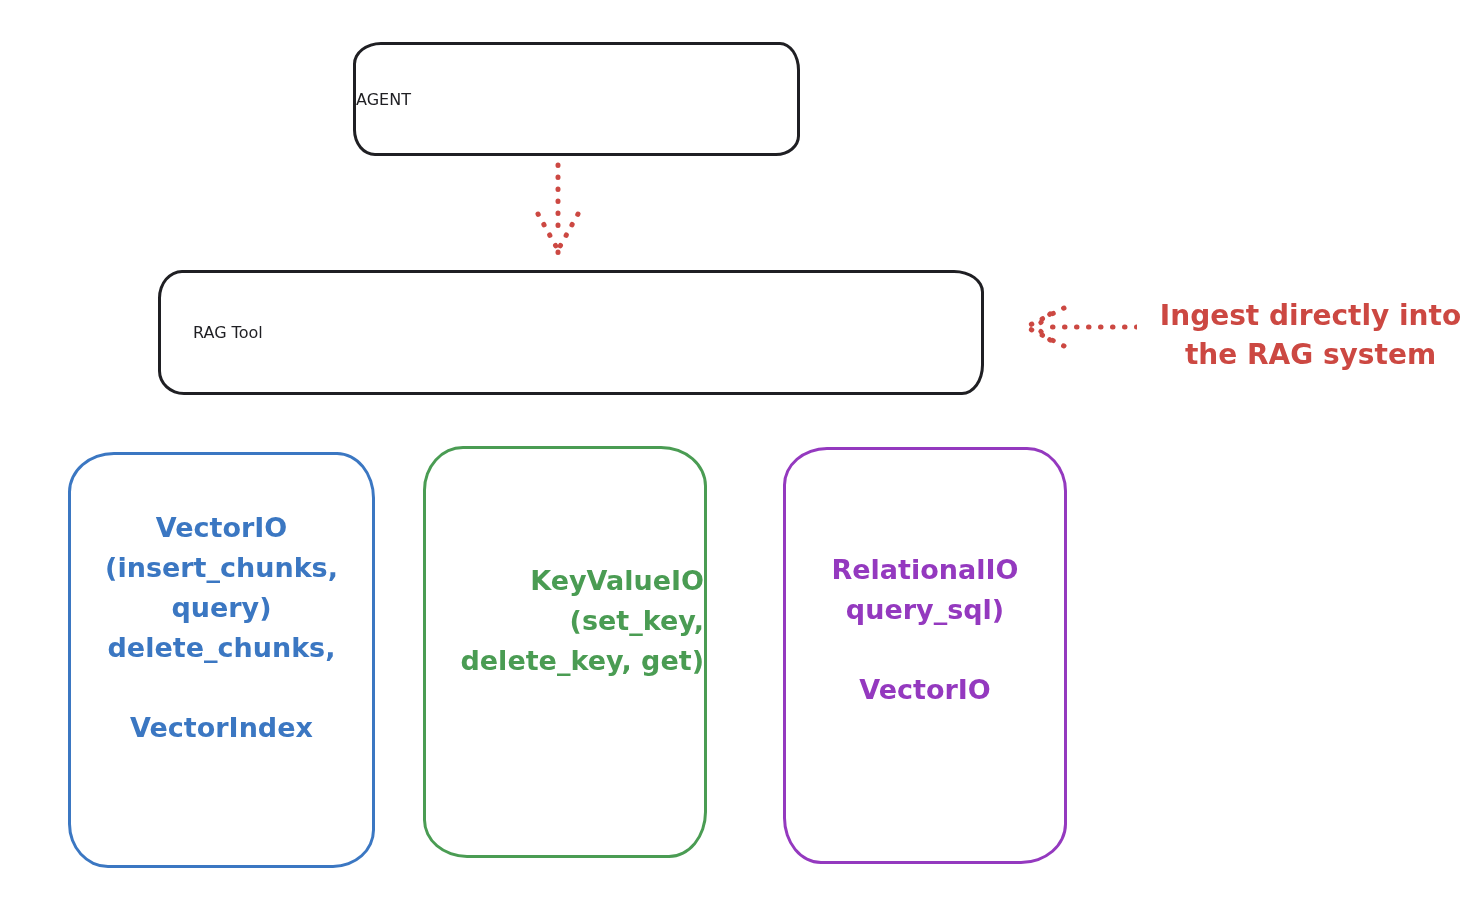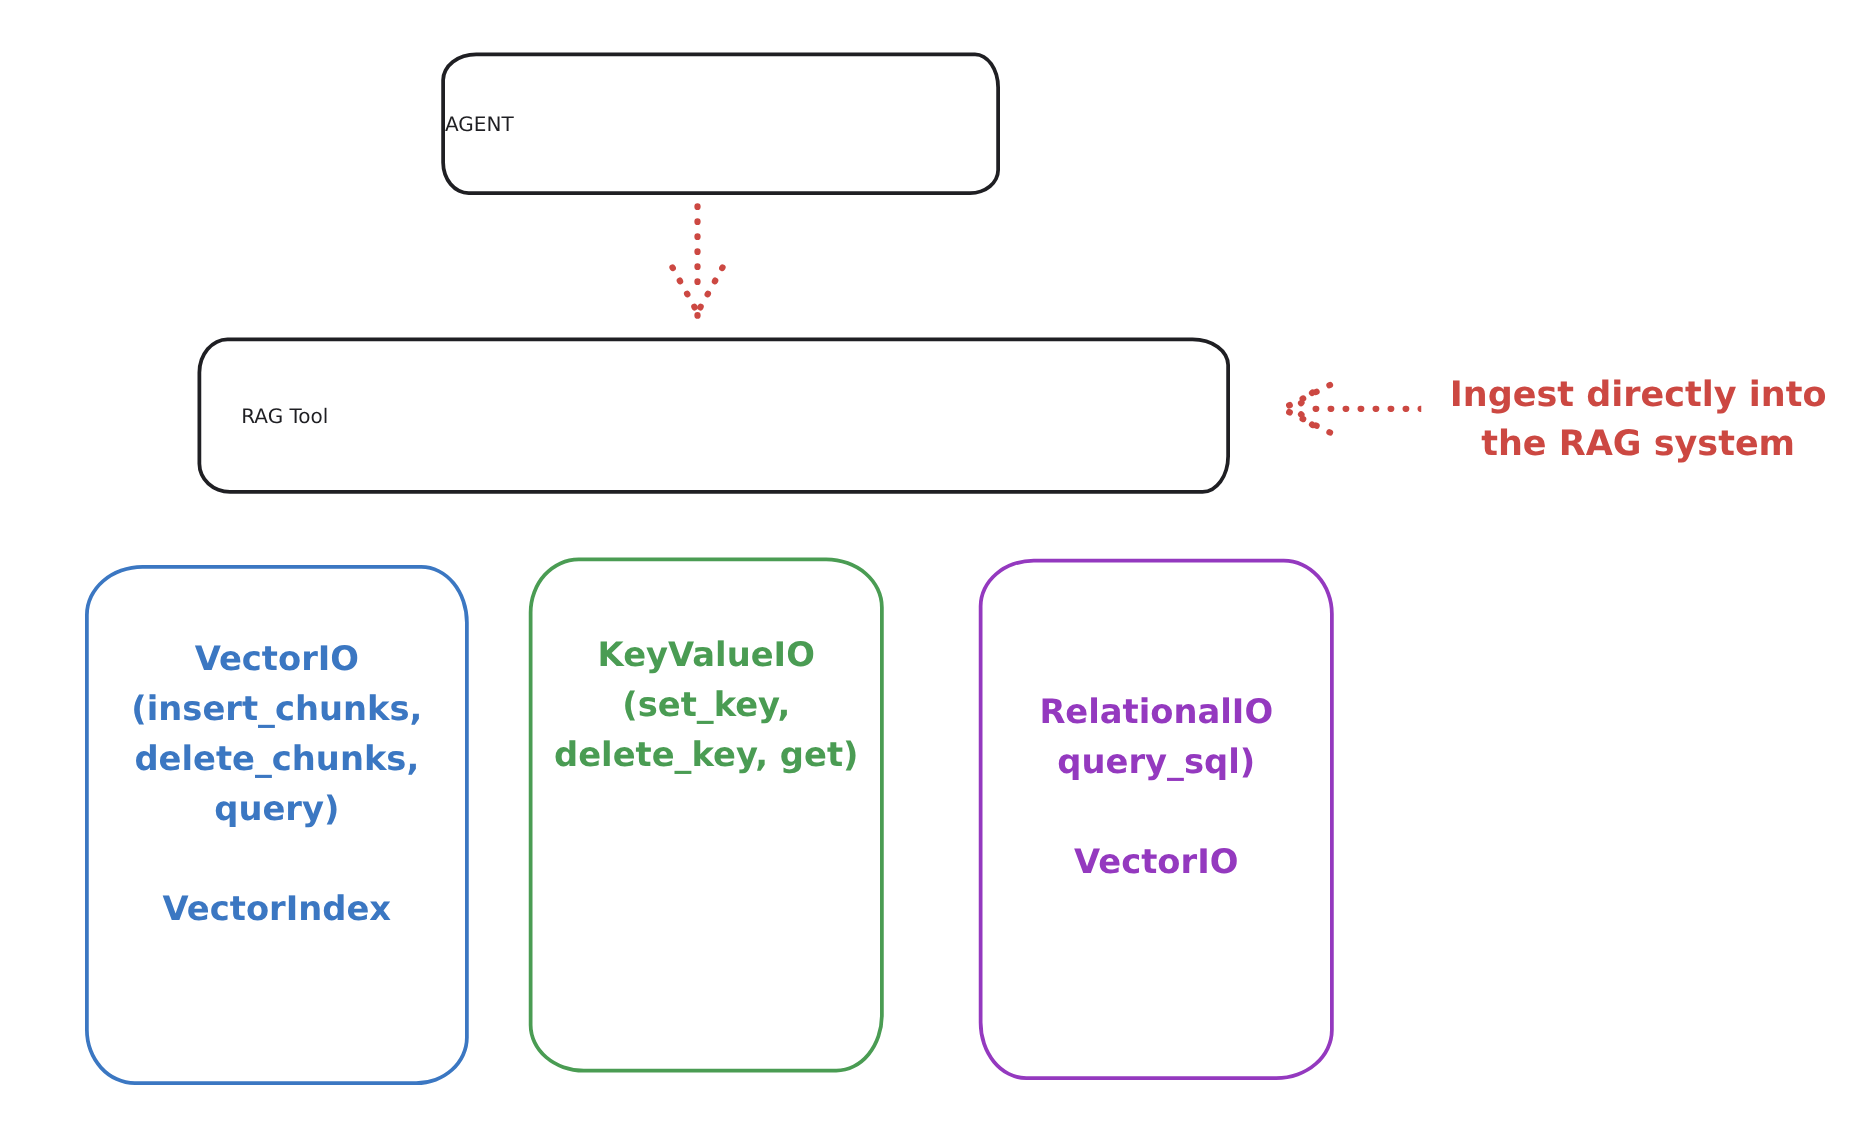--- a/index.html
+++ b/index.html
@@ -14,22 +14,22 @@
     border-radius:28px 20px 24px 22px / 22px 28px 20px 26px;}
   #rag-box{left:158px;top:270px;width:826px;height:125px;
     border-radius:24px 30px 22px 26px / 28px 22px 30px 24px;}
 
   
   .io-box{border:3.5px solid;text-align:center;font-weight:bold;
     font-size:27px;line-height:40px;}
   .io-box .spacer{height:40px;}
   #vector-box{left:68px;top:452px;width:307px;height:416px;padding-top:53px;
     border-radius:46px 38px 42px 40px / 40px 46px 38px 44px;}
-  #keyvalue-box{left:423px;top:446px;width:284px;height:412px;padding-top:56px;
-    border-radius:40px 46px 38px 44px / 44px 40px 46px 38px;}
+  #keyvalue-box{left:423px;top:446px;width:284px;height:412px;padding-top:112px;
+    border-radius:40px 46px 38px 44px / 44px 40px 46px 38px;text-align:right;}
   #relational-box{left:783px;top:447px;width:284px;height:417px;padding-top:100px;
     border-radius:44px 40px 46px 38px / 38px 44px 40px 46px;}
 
   
   #annotation{position:absolute;left:1143px;top:296px;width:335px;
     text-align:center;font-size:28px;line-height:39px;font-weight:bold;}
 
   
   .arrow{position:absolute;}
   .arrow line{stroke:currentColor;stroke-width:5;stroke-linecap:round;
@@ -64,22 +64,22 @@
   </svg>
 
   <div id="annotation" style="color: rgb(204, 72, 66);">
     <div>Ingest directly into</div>
     <div>the RAG system</div>
   </div>
 
   <div class="sketch-box io-box" id="vector-box" style="border-color: rgb(59, 119, 194); color: rgb(59, 119, 194);">
     <div>VectorIO</div>
     <div>(insert_chunks,</div>
+    <div>query)</div>
     <div>delete_chunks,</div>
-    <div>query)</div>
     <div class="spacer"></div>
     <div>VectorIndex</div>
   </div>
 
   <div class="sketch-box io-box" id="keyvalue-box" style="border-color: rgb(74, 156, 83); color: rgb(74, 156, 83);">
     <div>KeyValueIO</div>
     <div>(set_key,</div>
     <div>delete_key, get)</div>
     <div class="spacer"></div>
   </div>

